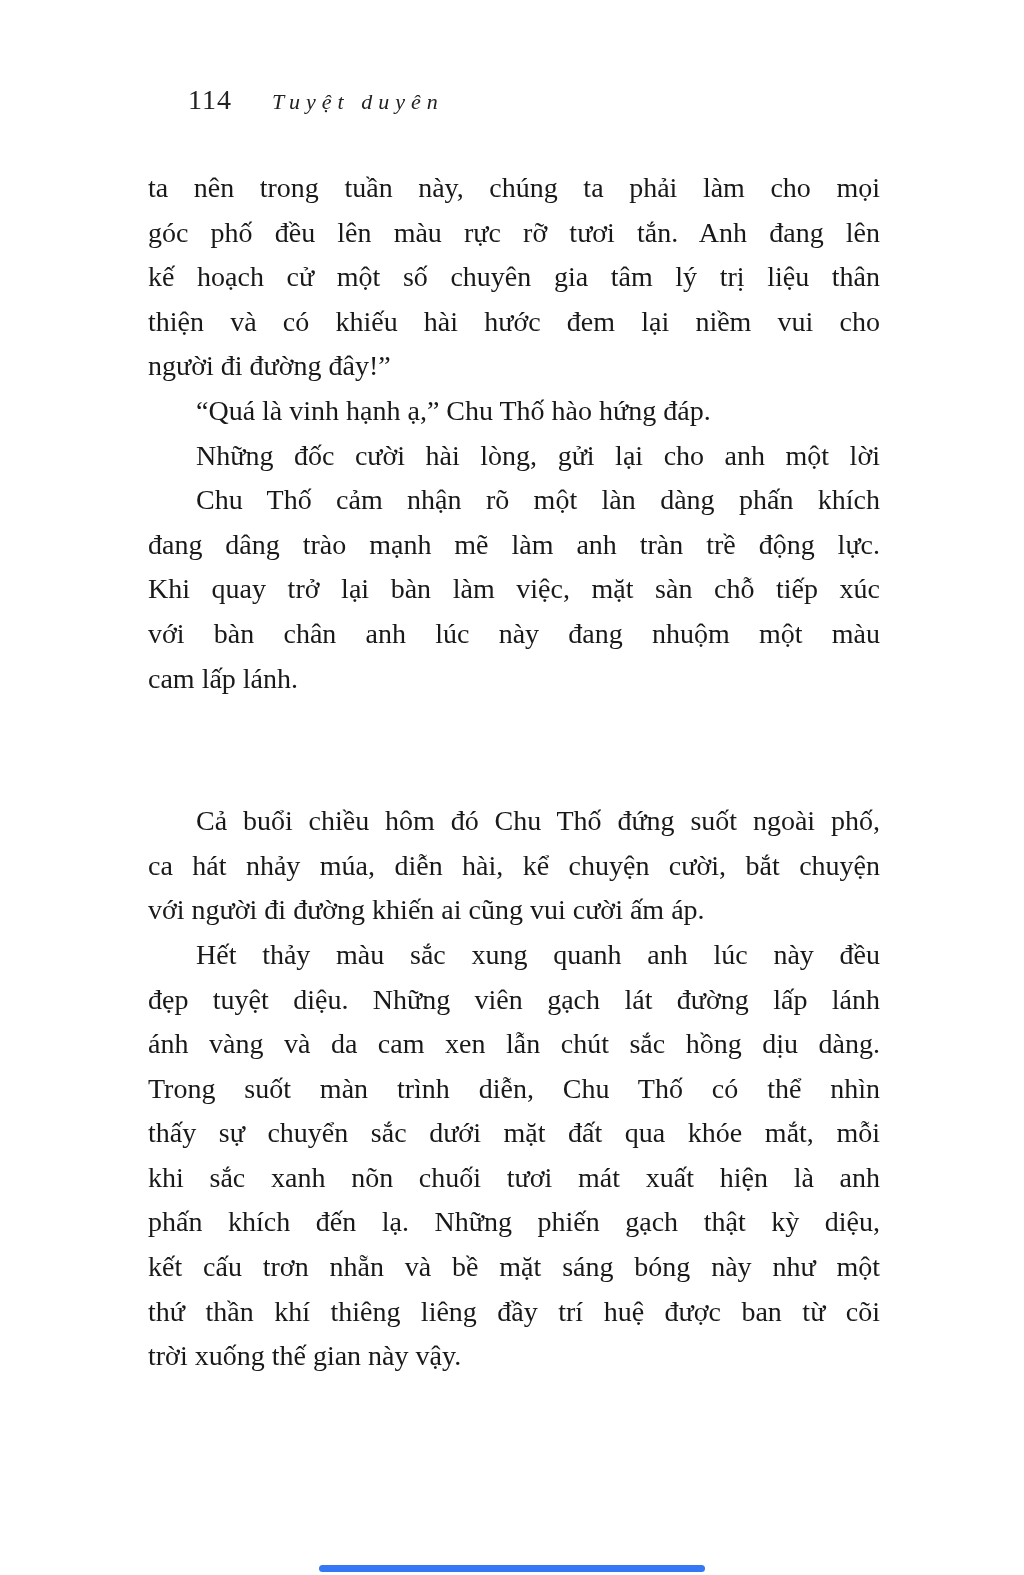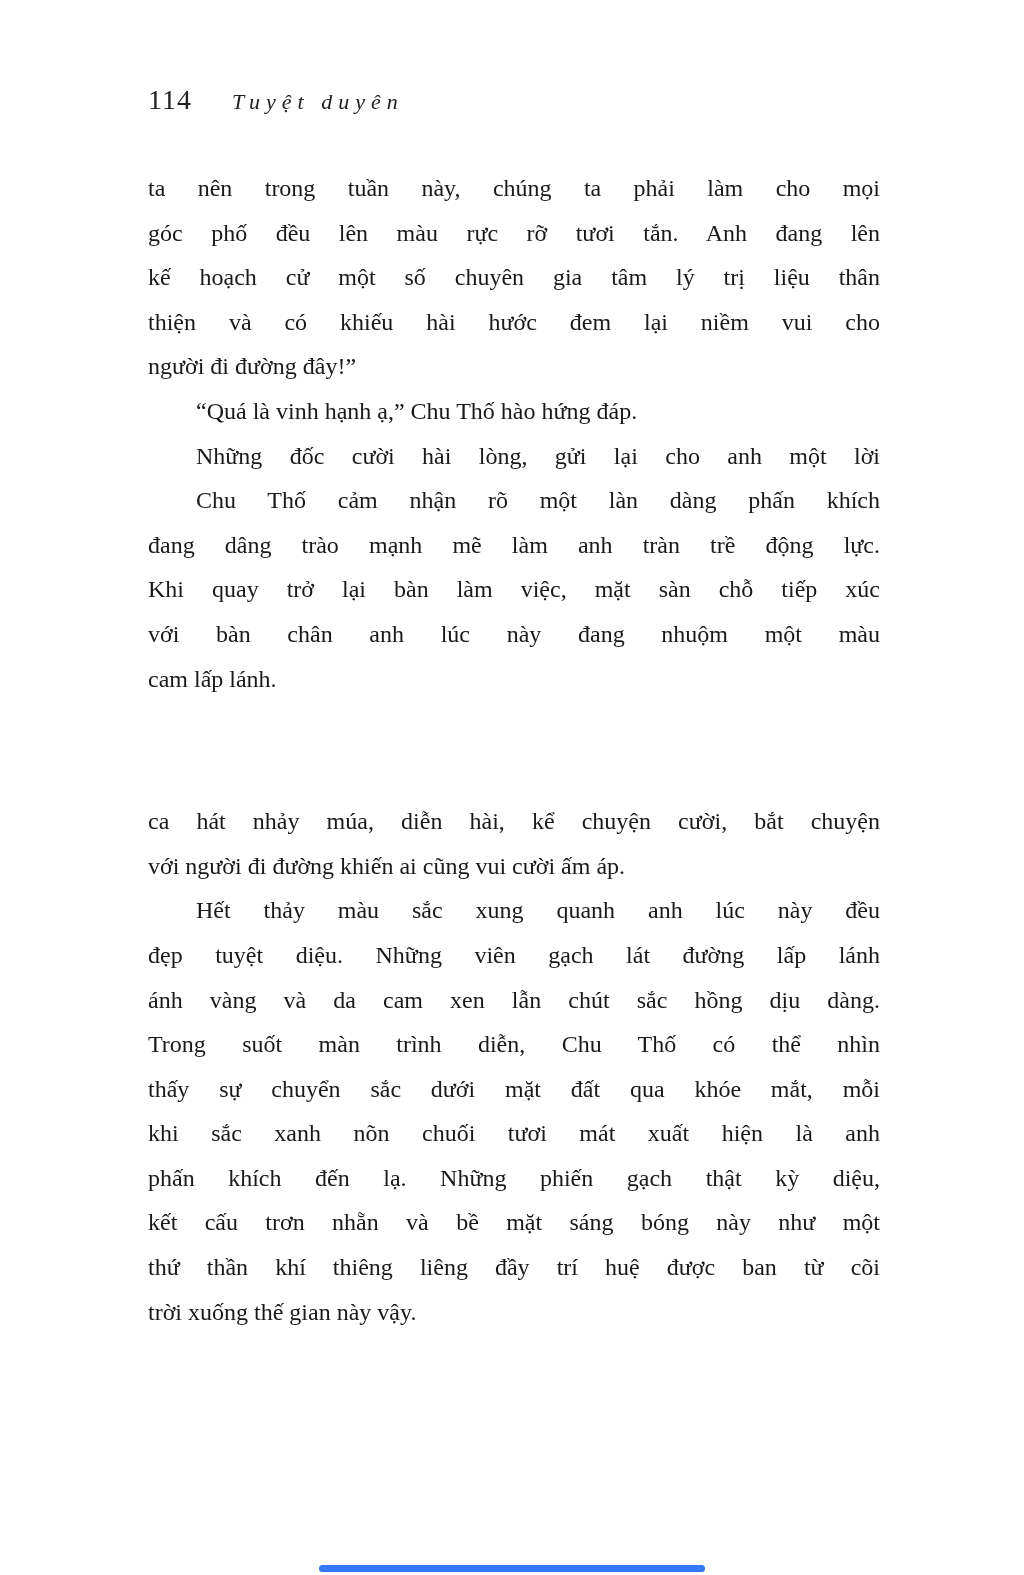--- a/index.html
+++ b/index.html
@@ -20,34 +20,35 @@
     left: 148px;
     top: 0;
     width: 732px;
     height: 100%;
   }
   .running-head {
     margin-top: 84px;
     display: flex;
     align-items: baseline;
     color: #222222;
+    margin-left: 40px;
   }
   .pagenum {
     font-size: 28px;
     letter-spacing: 1px;
   }
   .booktitle {
     font-style: italic;
     font-size: 22px;
     letter-spacing: 6px;
     margin-left: 40px;
   }
   .body-text {
     margin-top: 50px;
-    font-size: 24px;
+    font-size: 28px;
     line-height: 44.6px;
     color: #191919;
   }
   .para { margin: 0; }
   .para.section-break { margin-top: 98px; }
   .line {
     text-align: justify;
     text-align-last: justify;
     white-space: normal;
   }
@@ -90,20 +91,21 @@
         <div class="line indented">Những đốc cười hài lòng, gửi lại cho anh một lời</div>
       </div>
       <div class="para">
         <div class="line indented">Chu Thố cảm nhận rõ một làn dàng phấn khích</div>
         <div class="line">đang dâng trào mạnh mẽ làm anh tràn trề động lực.</div>
         <div class="line">Khi quay trở lại bàn làm việc, mặt sàn chỗ tiếp xúc</div>
         <div class="line">với bàn chân anh lúc này đang nhuộm một màu</div>
         <div class="line last">cam lấp lánh.</div>
       </div>
       <div class="para section-break">
+        <div class="line indented">Cả buổi chiều hôm đó Chu Thố đứng suốt ngoài phố,</div>
         <div class="line">ca hát nhảy múa, diễn hài, kể chuyện cười, bắt chuyện</div>
         <div class="line last">với người đi đường khiến ai cũng vui cười ấm áp.</div>
       </div>
       <div class="para">
         <div class="line indented">Hết thảy màu sắc xung quanh anh lúc này đều</div>
         <div class="line">đẹp tuyệt diệu. Những viên gạch lát đường lấp lánh</div>
         <div class="line">ánh vàng và da cam xen lẫn chút sắc hồng dịu dàng.</div>
         <div class="line">Trong suốt màn trình diễn, Chu Thố có thể nhìn</div>
         <div class="line">thấy sự chuyển sắc dưới mặt đất qua khóe mắt, mỗi</div>
         <div class="line">khi sắc xanh nõn chuối tươi mát xuất hiện là anh</div>

